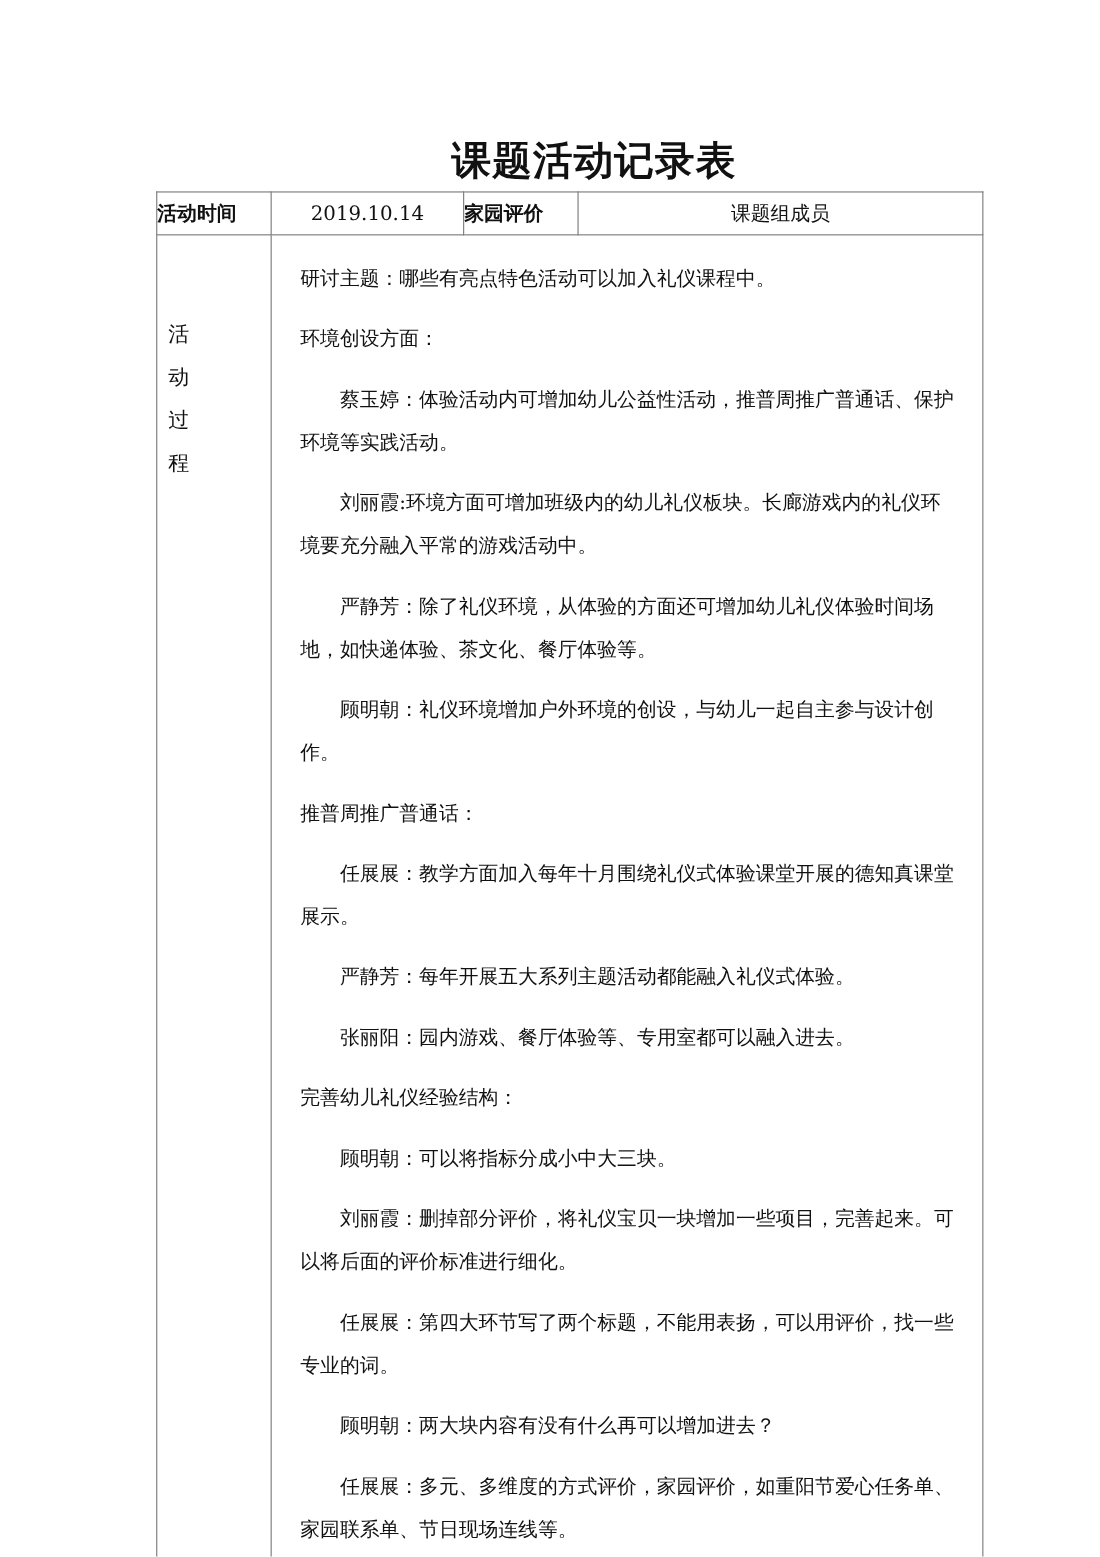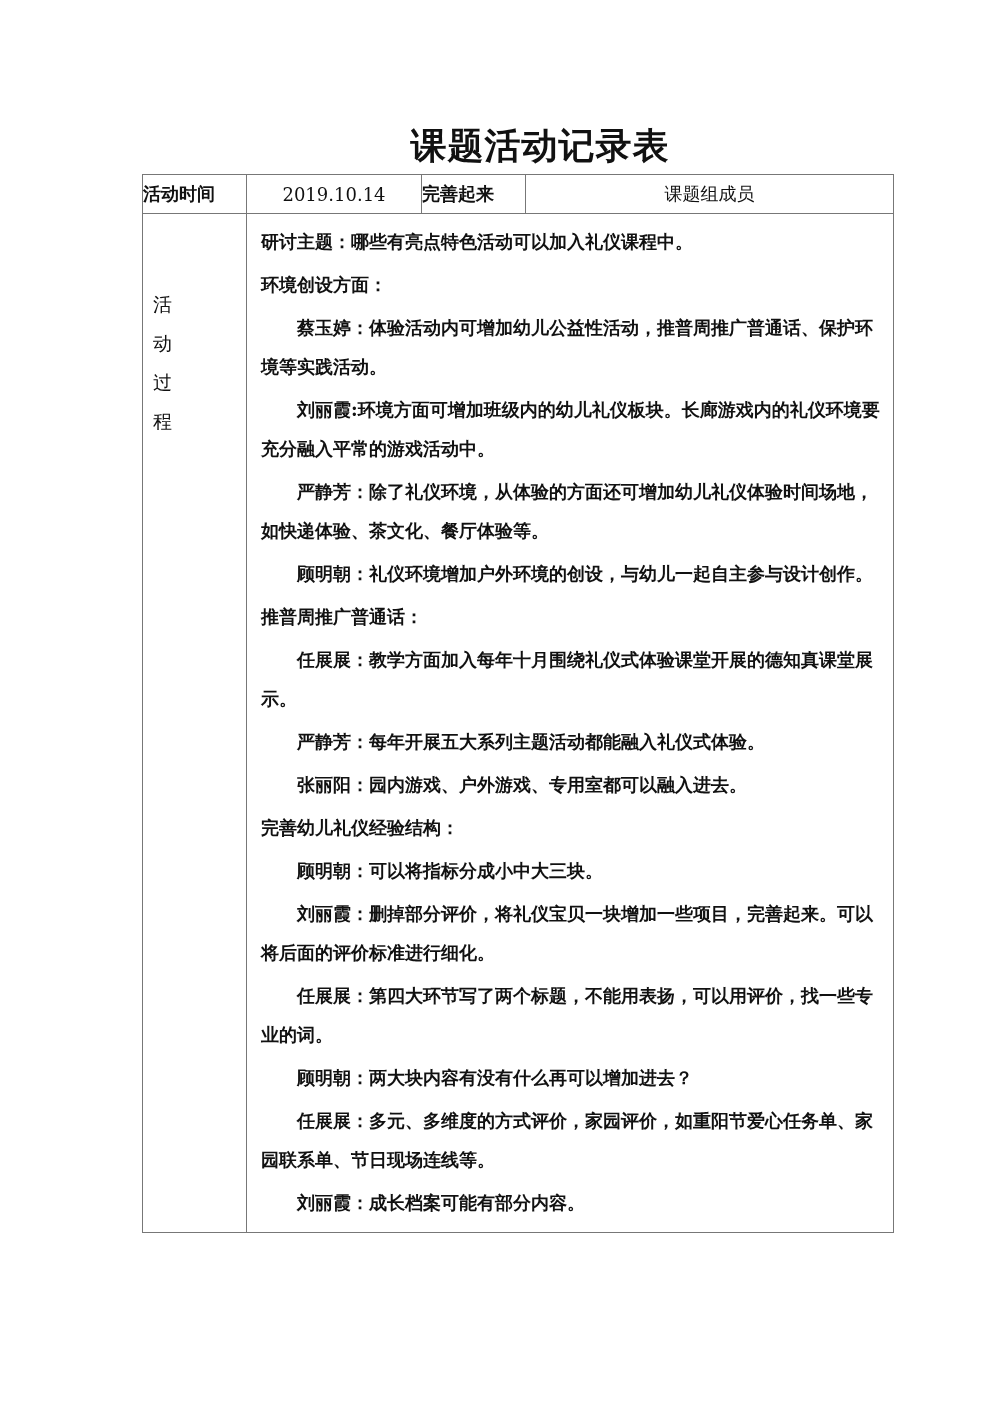--- a/index.html
+++ b/index.html
@@ -13,40 +13,40 @@
   table.record td { border: 1.5px solid #777; padding: 0; vertical-align: middle; font-size: 18px; }
   .label { font-family: "DejaVu Sans", "Liberation Sans", sans-serif; font-weight: bold;
            font-size: 18px; }
   .row1 td, .row2 td, .row3 td { height: 38px; }
   .center { text-align: center; margin-left: 24px; }
   .indent-cell { padding-left: 40px !important; }
   .proc-label { vertical-align: top !important; text-align: left; padding-left: 10px !important; }
   .proc-label .vtext { margin-top: 78px; display: flex; flex-direction: column; gap: 14px; font-size: 19px; }
   .proc-label .vtext span { display: block; line-height: 25px; }
   .body-cell { vertical-align: top !important; padding: 4px 8px 6px 10px !important; }
-  .body-cell p { margin: 4px; line-height: 39px; font-size: 18px; font-weight: bold; }
+  .body-cell p { margin: 16px; line-height: 39px; font-size: 18px; }
   .body-cell p.ind { text-indent: 36px; }
 </style>
 </head>
 <body>
 
 <div class="title">课题活动记录表</div>
 
 <table class="record">
   <colgroup>
     <col style="width:104px">
     <col style="width:175px">
     <col style="width:104px">
     <col style="width:368px">
   </colgroup>
   <tbody>
       <tr class="row1">
     <td class="label">活动时间</td>
     <td class="center">2019.10.14</td>
-    <td class="label">完善起来</td>
+    <td class="label">家园评价</td>
     <td class="center">课题组成员</td>
   </tr>
   <tr>
     <td class="proc-label" style="height:984px">
       <div class="vtext">
         <span>活</span>
         <span>动</span>
         <span>过</span>
         <span>程</span>
       </div>
@@ -54,21 +54,21 @@
     <td colspan="3" class="body-cell">
       <p>研讨主题：哪些有亮点特色活动可以加入礼仪课程中。</p>
       <p>环境创设方面：</p>
       <p class="ind">蔡玉婷：体验活动内可增加幼儿公益性活动，推普周推广普通话、保护环境等实践活动。</p>
       <p class="ind">刘丽霞:环境方面可增加班级内的幼儿礼仪板块。长廊游戏内的礼仪环境要充分融入平常的游戏活动中。</p>
       <p class="ind">严静芳：除了礼仪环境，从体验的方面还可增加幼儿礼仪体验时间场地，如快递体验、茶文化、餐厅体验等。</p>
       <p class="ind">顾明朝：礼仪环境增加户外环境的创设，与幼儿一起自主参与设计创作。</p>
       <p>推普周推广普通话：</p>
       <p class="ind">任展展：教学方面加入每年十月围绕礼仪式体验课堂开展的德知真课堂展示。</p>
       <p class="ind">严静芳：每年开展五大系列主题活动都能融入礼仪式体验。</p>
-      <p class="ind">张丽阳：园内游戏、户外游戏、专用室都可以融入进去。</p>
+      <p class="ind">张丽阳：园内游戏、餐厅体验等、专用室都可以融入进去。</p>
       <p>完善幼儿礼仪经验结构：</p>
       <p class="ind">顾明朝：可以将指标分成小中大三块。</p>
       <p class="ind">刘丽霞：删掉部分评价，将礼仪宝贝一块增加一些项目，完善起来。可以将后面的评价标准进行细化。</p>
       <p class="ind">任展展：第四大环节写了两个标题，不能用表扬，可以用评价，找一些专业的词。</p>
       <p class="ind">顾明朝：两大块内容有没有什么再可以增加进去？</p>
       <p class="ind">任展展：多元、多维度的方式评价，家园评价，如重阳节爱心任务单、家园联系单、节日现场连线等。</p>
       <p class="ind">刘丽霞：成长档案可能有部分内容。</p>
     </td>
   </tr>
 </tbody>

